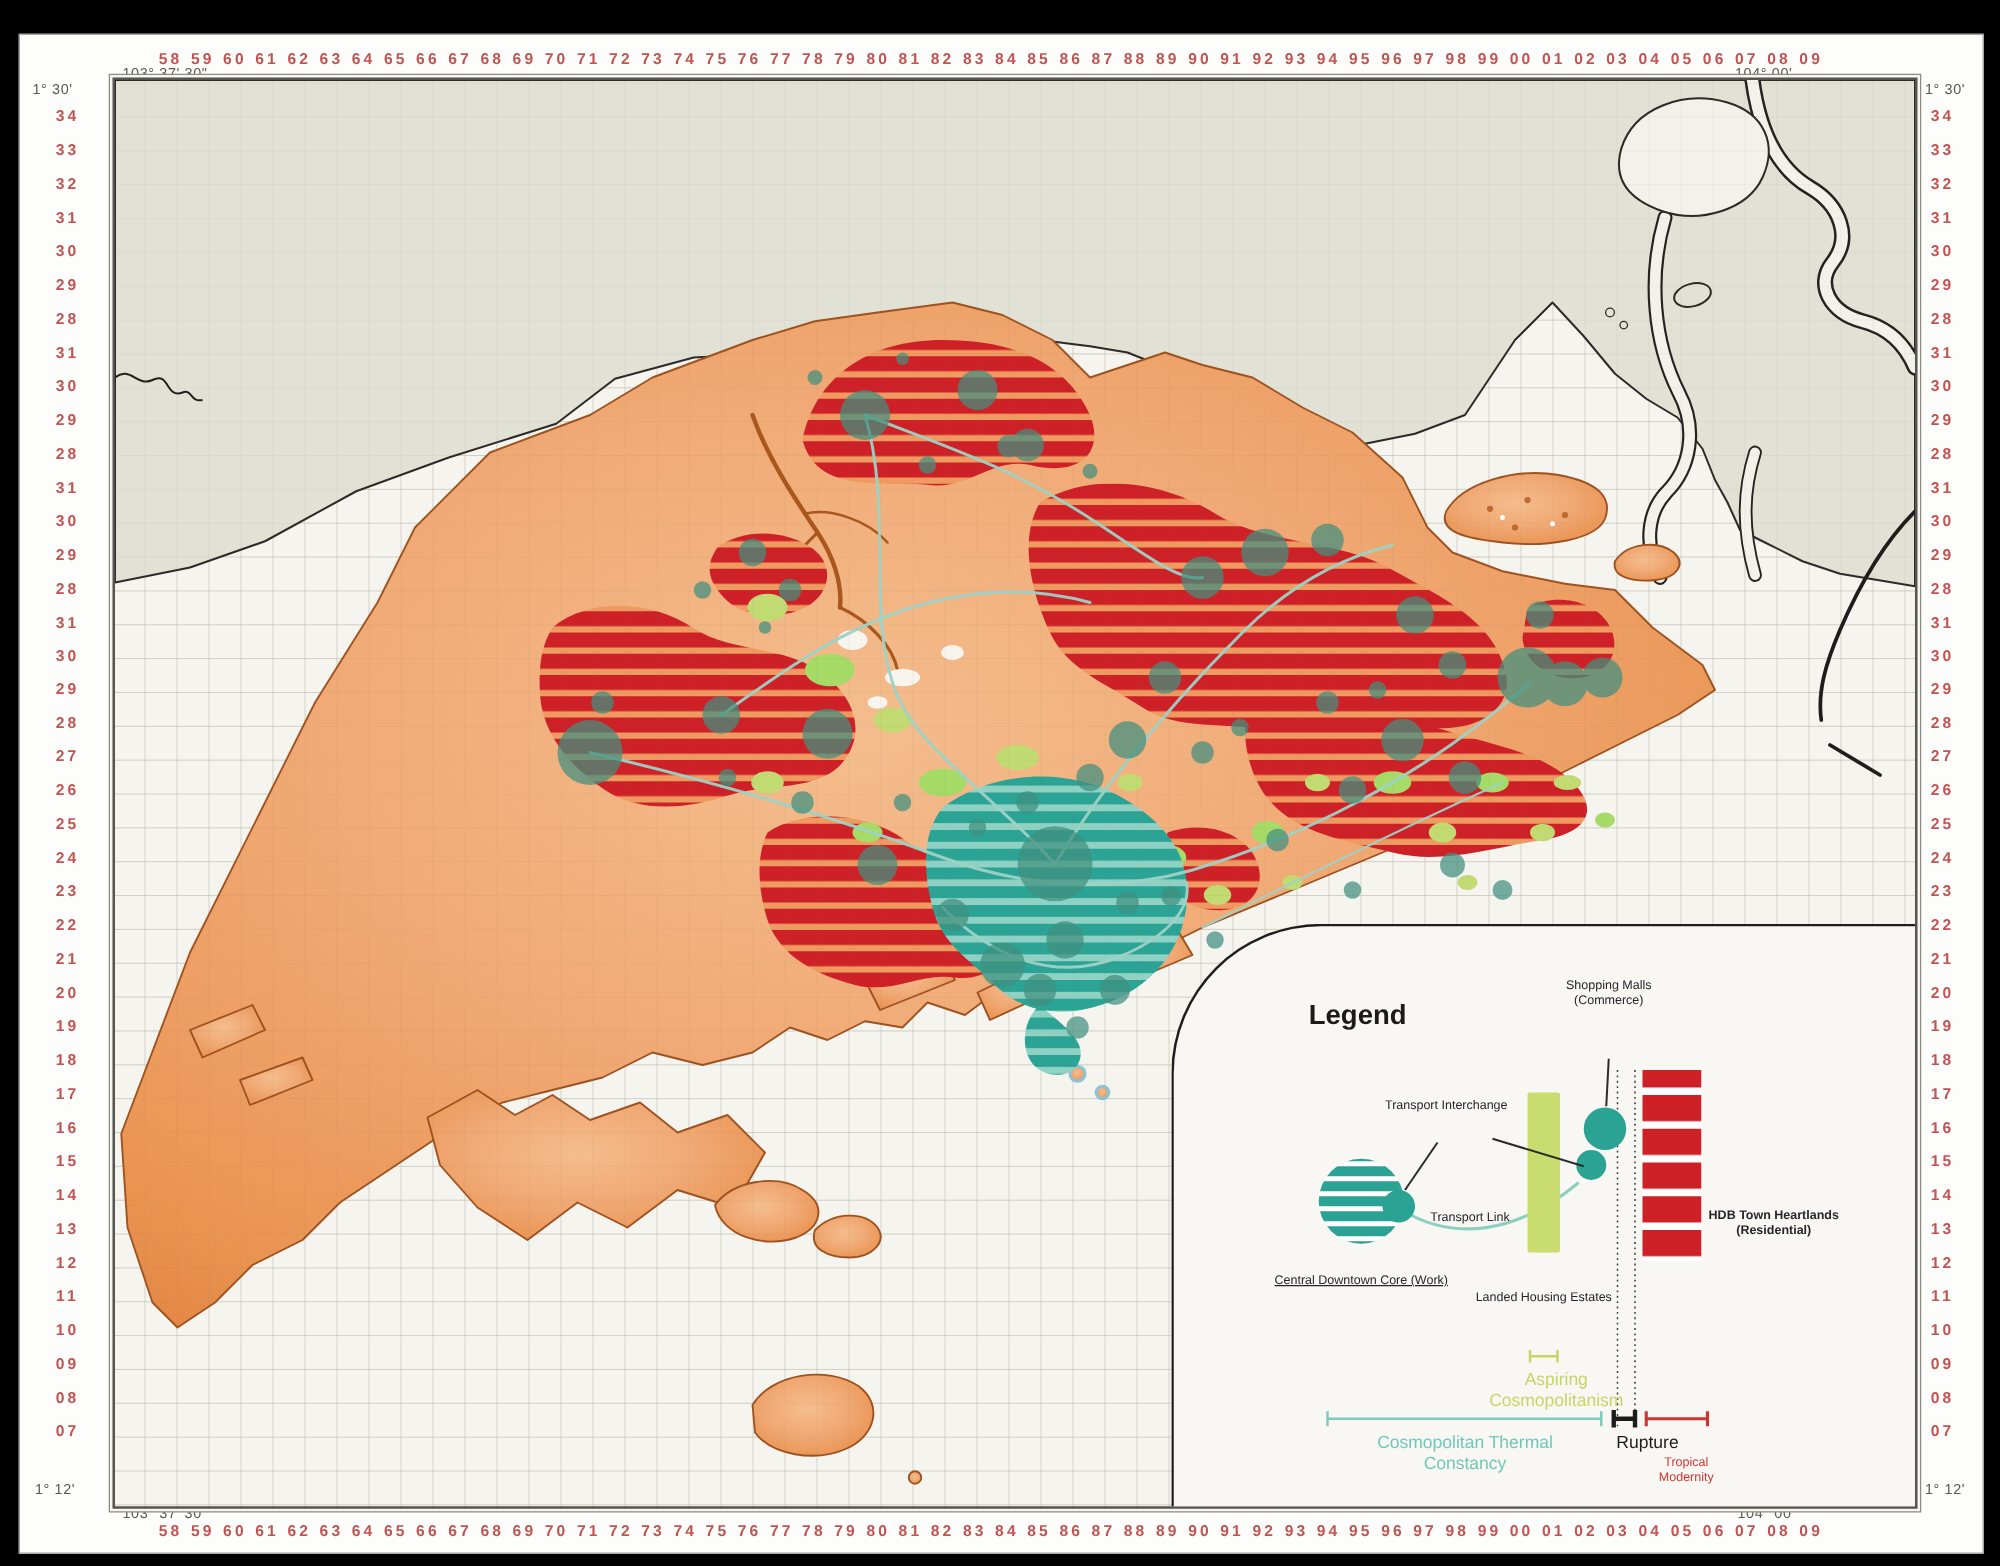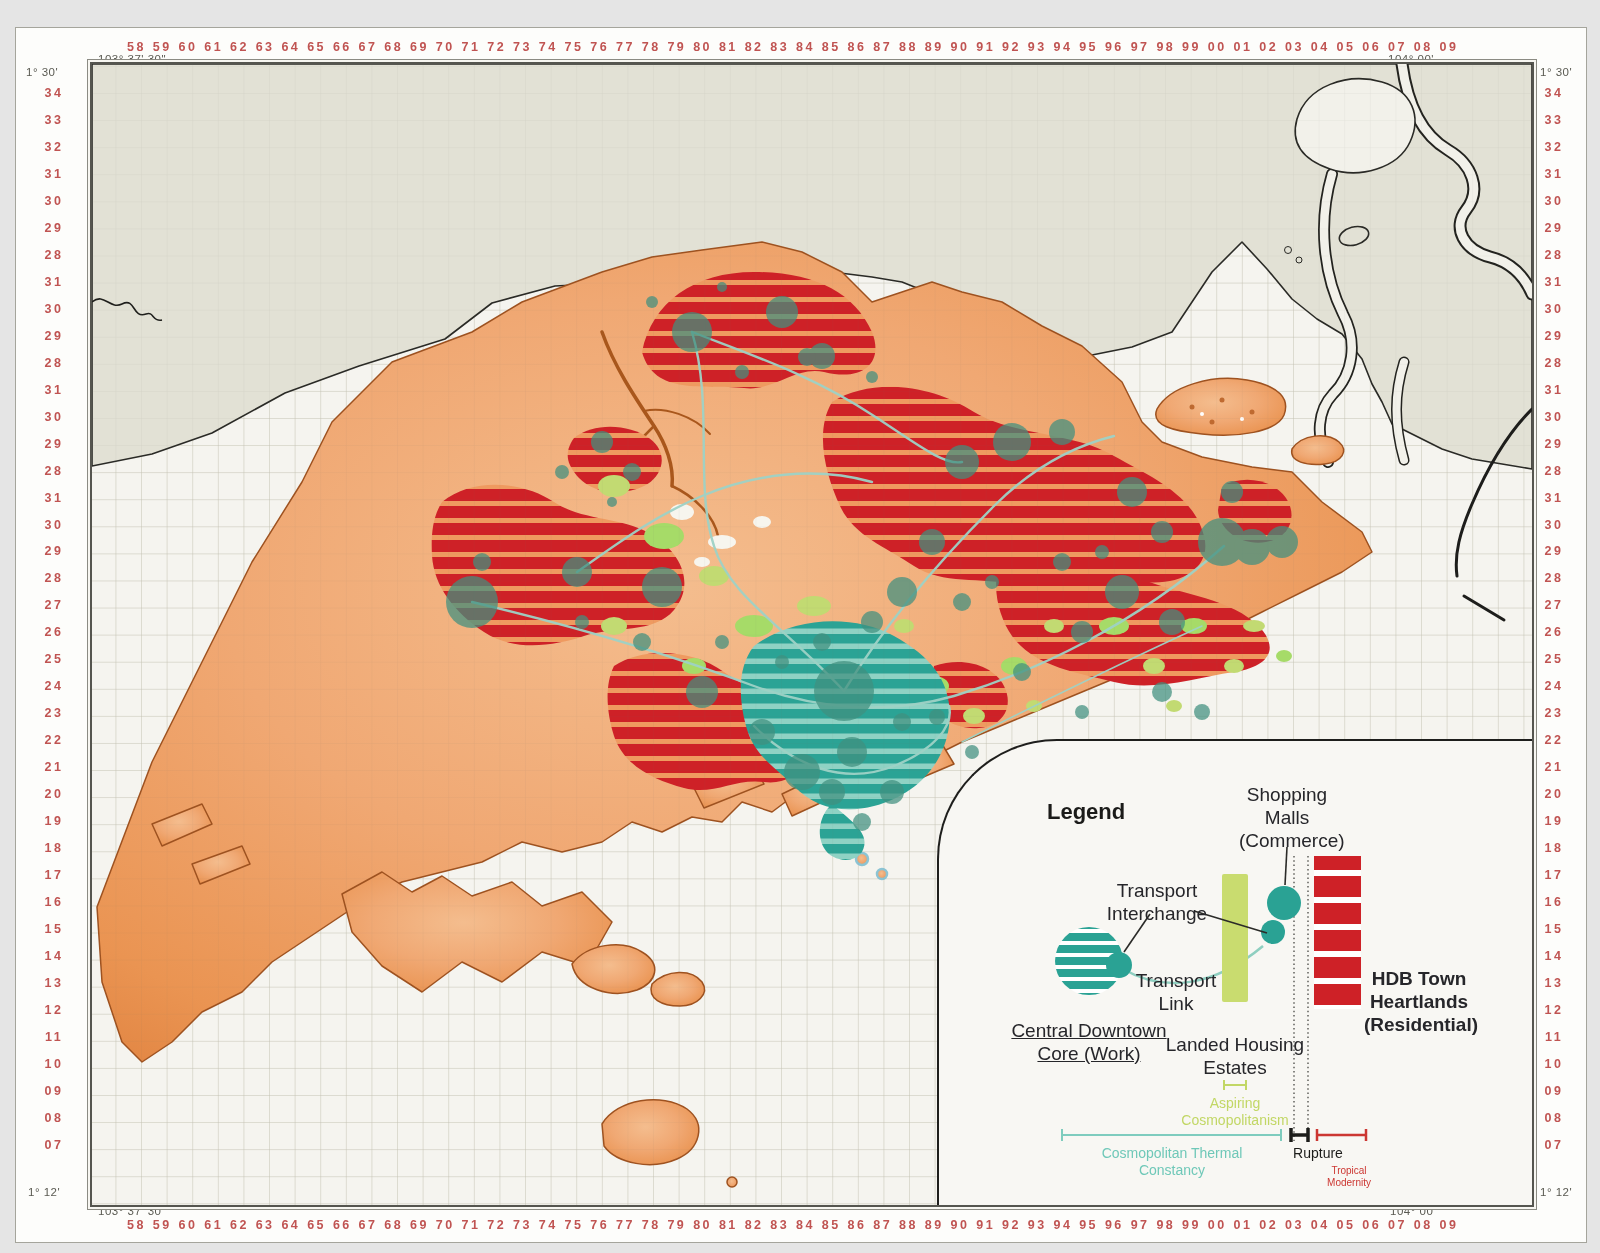--- a/index.html
+++ b/index.html
@@ -1,35 +1,35 @@
 <!DOCTYPE html>
 <html><head>
 <meta charset="utf-8">
 <style>
   html,body{margin:0;padding:0;background:#ffffff;font-family:"Liberation Sans",sans-serif;}
-  .page{position:relative;width:1600px;height:1253px;background:#e5e5e5;overflow:hidden;}
+  .page{position:relative;width:1600px;height:1253px;background:#000000;overflow:hidden;}
   .outer-frame{position:absolute;left:15px;top:27px;width:1570px;height:1214px;border:1px solid #a5a59c;background:#fdfdfb;}
   
   .axis{position:absolute;display:flex;justify-content:space-between;color:#c05452;font-size:12.5px;font-weight:bold;letter-spacing:2.5px;}
   .axis-top{left:127px;top:40px;width:1332px;}
   .axis-bottom{left:127px;top:1218px;width:1332px;}
   .axis-col{flex-direction:column;width:40px;}
   .axis-left{left:34px;top:86px;height:1066px;}
   .axis-right{left:1534px;top:86px;height:1066px;}
   .axis span{min-width:18px;text-align:center;}
   .geo{position:absolute;color:#5a5a52;font-size:11.5px;letter-spacing:0.5px;}
   
   .map{position:absolute;left:90px;top:62px;width:1440px;height:1141px;background:#f5f4ef;
        border:2px solid #55554f;box-shadow:0 0 0 2px #f7f6f1,0 0 0 3px #8b8b83;overflow:hidden;}
   .map svg{display:block;}
   
   .legend{position:absolute;left:845px;top:675px;width:595px;height:466px;background:#f8f7f3;
           border-top:2px solid #1e1e1c;border-left:2px solid #1e1e1c;border-top-left-radius:120px;}
   .legend .lsvg{position:absolute;left:0;top:0;}
-  .ltext{position:absolute;font-size:19px;line-height:1.22;color:#26262a;text-align:center;}
+  .ltext{position:absolute;font-size:10px;line-height:1.22;color:#26262a;text-align:center;}
   .ltitle{position:absolute;left:108px;top:58px;font-size:22px;font-weight:bold;color:#1b1b19;}
   .lgreen{color:#c2d765;}
   .lteal{color:#6fc8b8;}
   .lred{color:#cc3732;}
   .lblack{color:#1c1c1a;}
 </style>
 </head>
 <body>
 
 <div class="page">
@@ -498,19 +498,19 @@
             <line x1="378" y1="388" x2="378" y2="400"></line>
             <line x1="427" y1="388" x2="427" y2="400"></line>
         </g>
       </svg>
       <div class="ltext" style="left:300px;top:42px;width:96px;">Shopping Malls (Commerce)</div>
       <div class="ltext" style="left:163px;top:138px;width:110px;">Transport Interchange</div>
       <div class="ltext" style="left:182px;top:228px;width:110px;">Transport Link</div>
       <div class="ltext" style="left:70px;top:278px;width:160px;text-decoration:underline;">Central Downtown Core (Work)</div>
       <div class="ltext" style="left:221px;top:292px;width:150px;">Landed Housing Estates</div>
       <div class="ltext" style="left:425px;top:226px;width:110px;font-weight:bold;">HDB Town Heartlands (Residential)</div>
-      <div class="ltext lgreen" style="left:226px;top:354px;width:140px;font-size:14px;">Aspiring Cosmopolitanism</div>
+      <div class="ltext lgreen" style="left:236px;top:354px;width:140px;font-size:14px;">Aspiring Cosmopolitanism</div>
       <div class="ltext lteal" style="left:152px;top:404px;width:162px;font-size:14px;">Cosmopolitan Thermal Constancy</div>
       <div class="ltext lblack" style="left:327px;top:404px;width:64px;font-size:14px;margin-left:20px;">Rupture</div>
       <div class="ltext lred" style="left:372px;top:424px;width:76px;font-size:10px;text-align:center;">Tropical Modernity</div>
     </div>
   </div>
 </div>
 
 </body></html>

